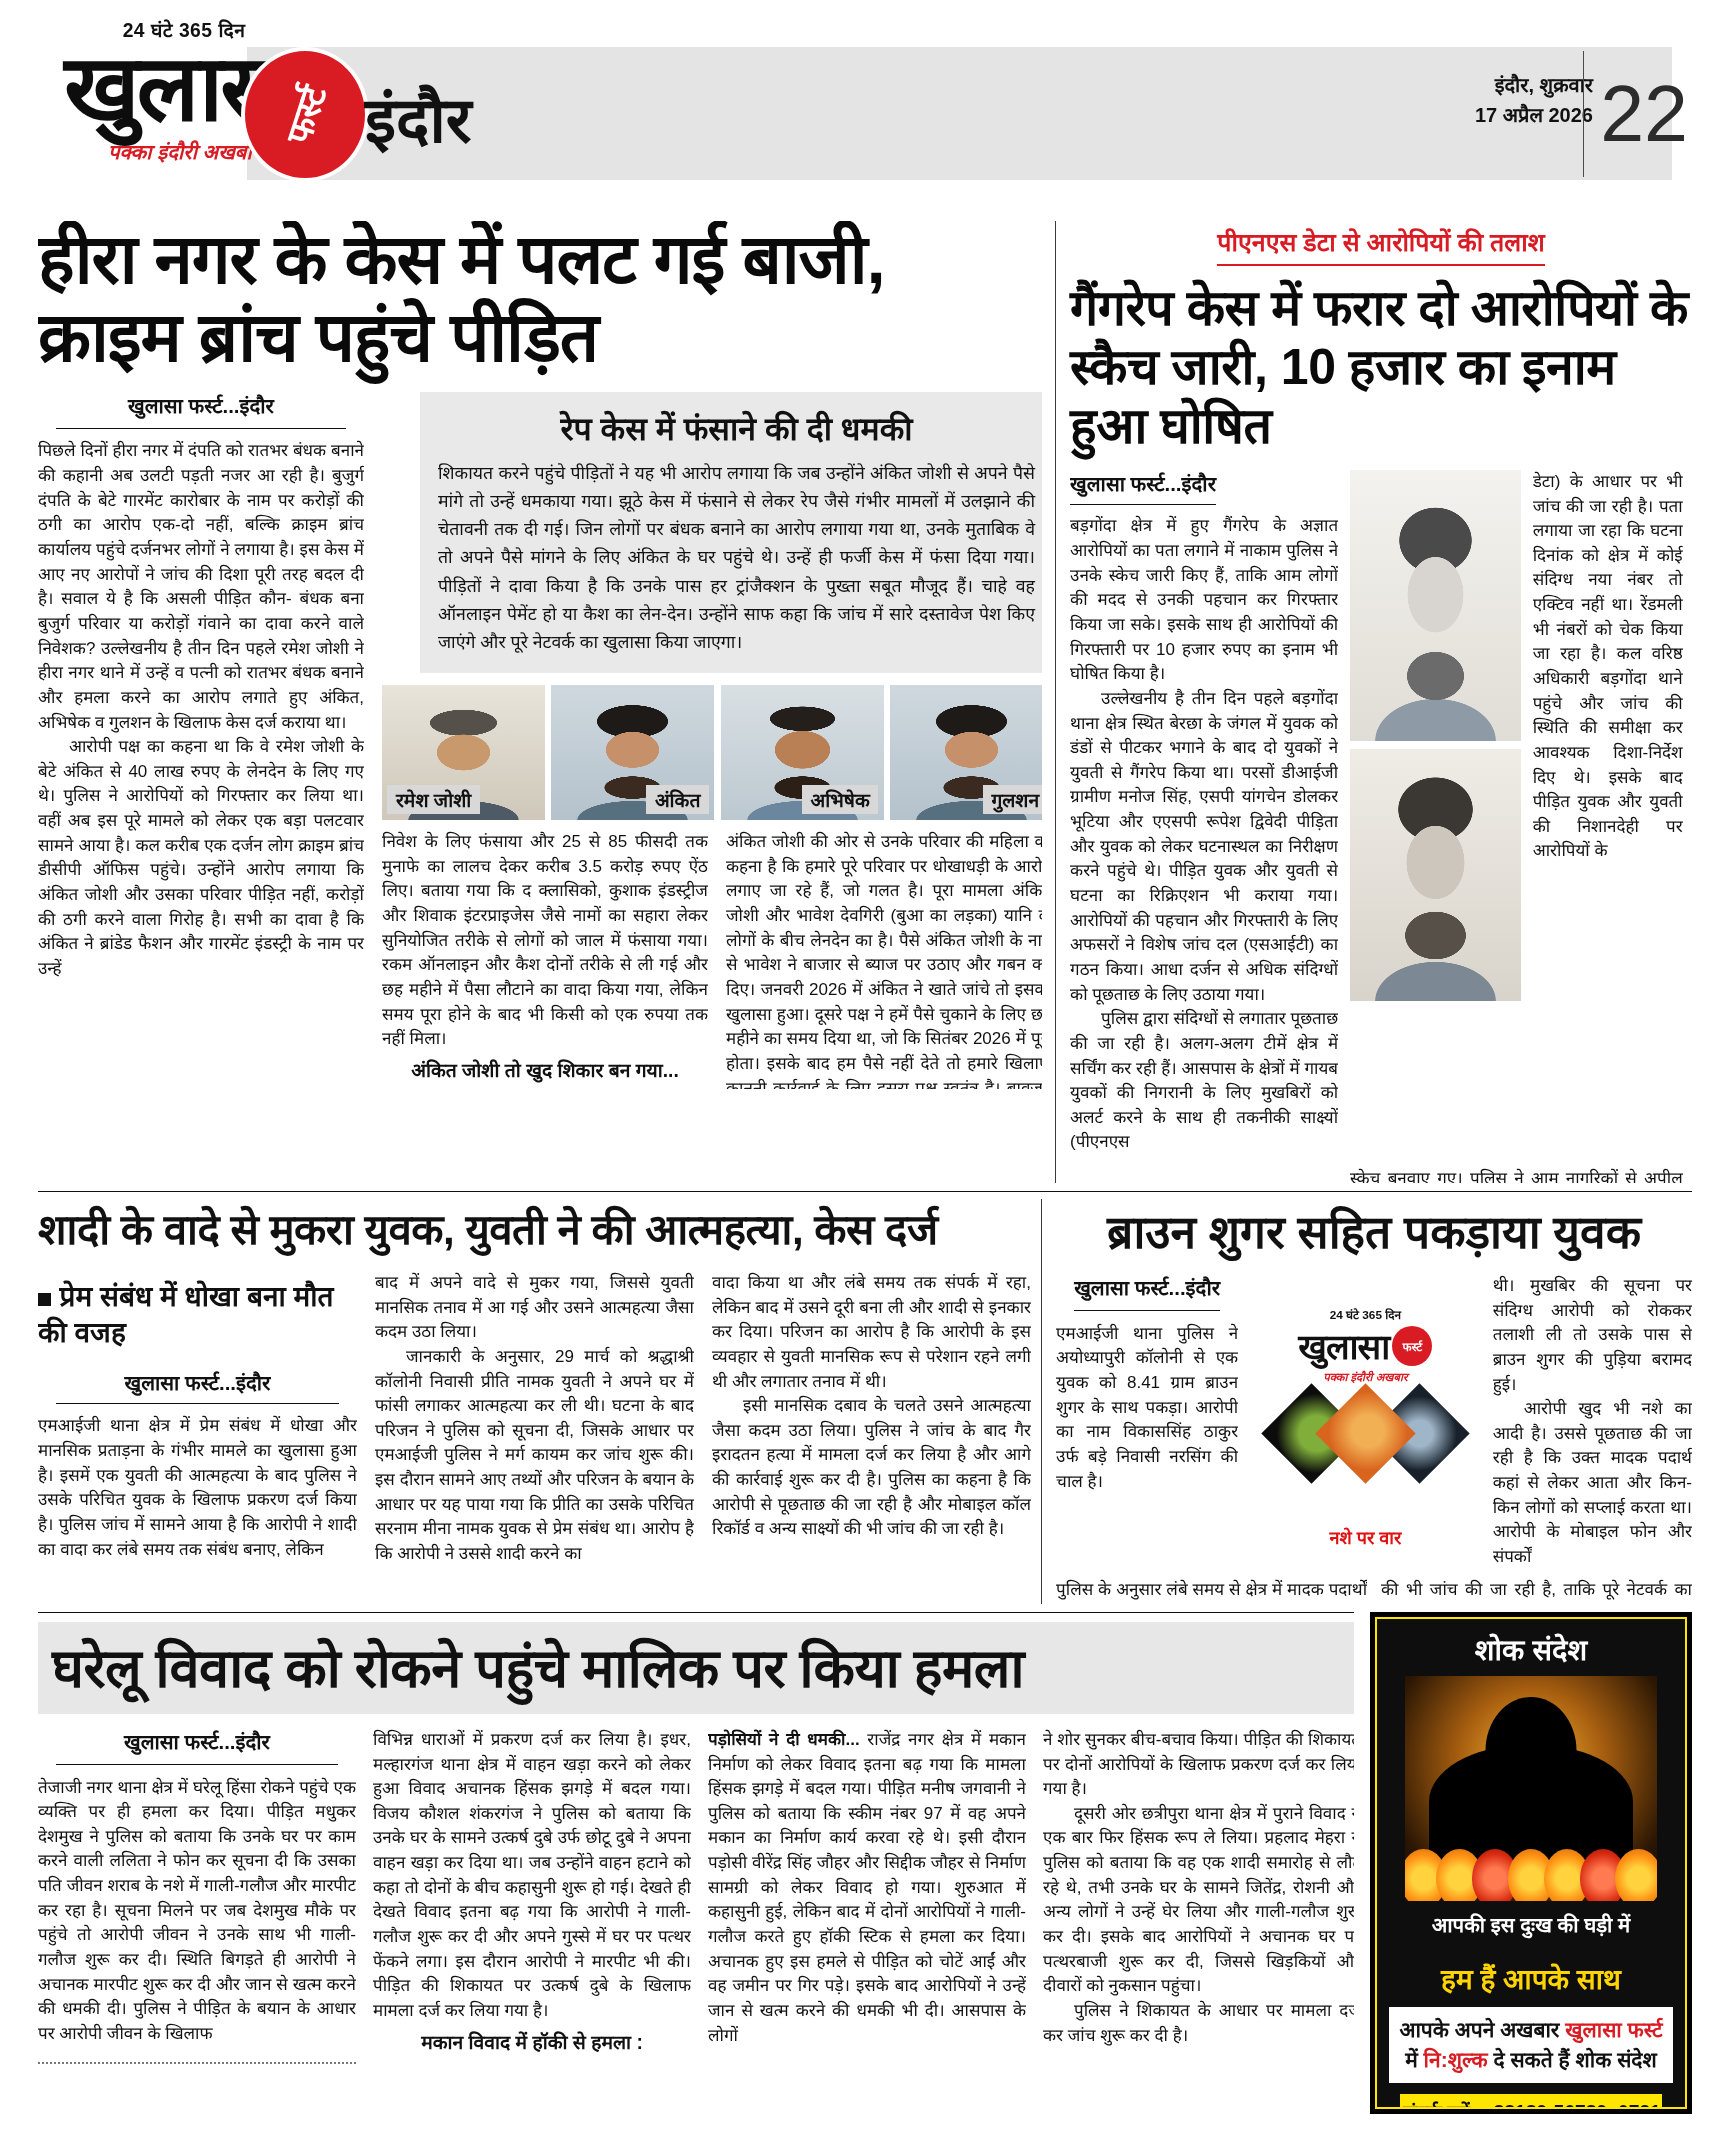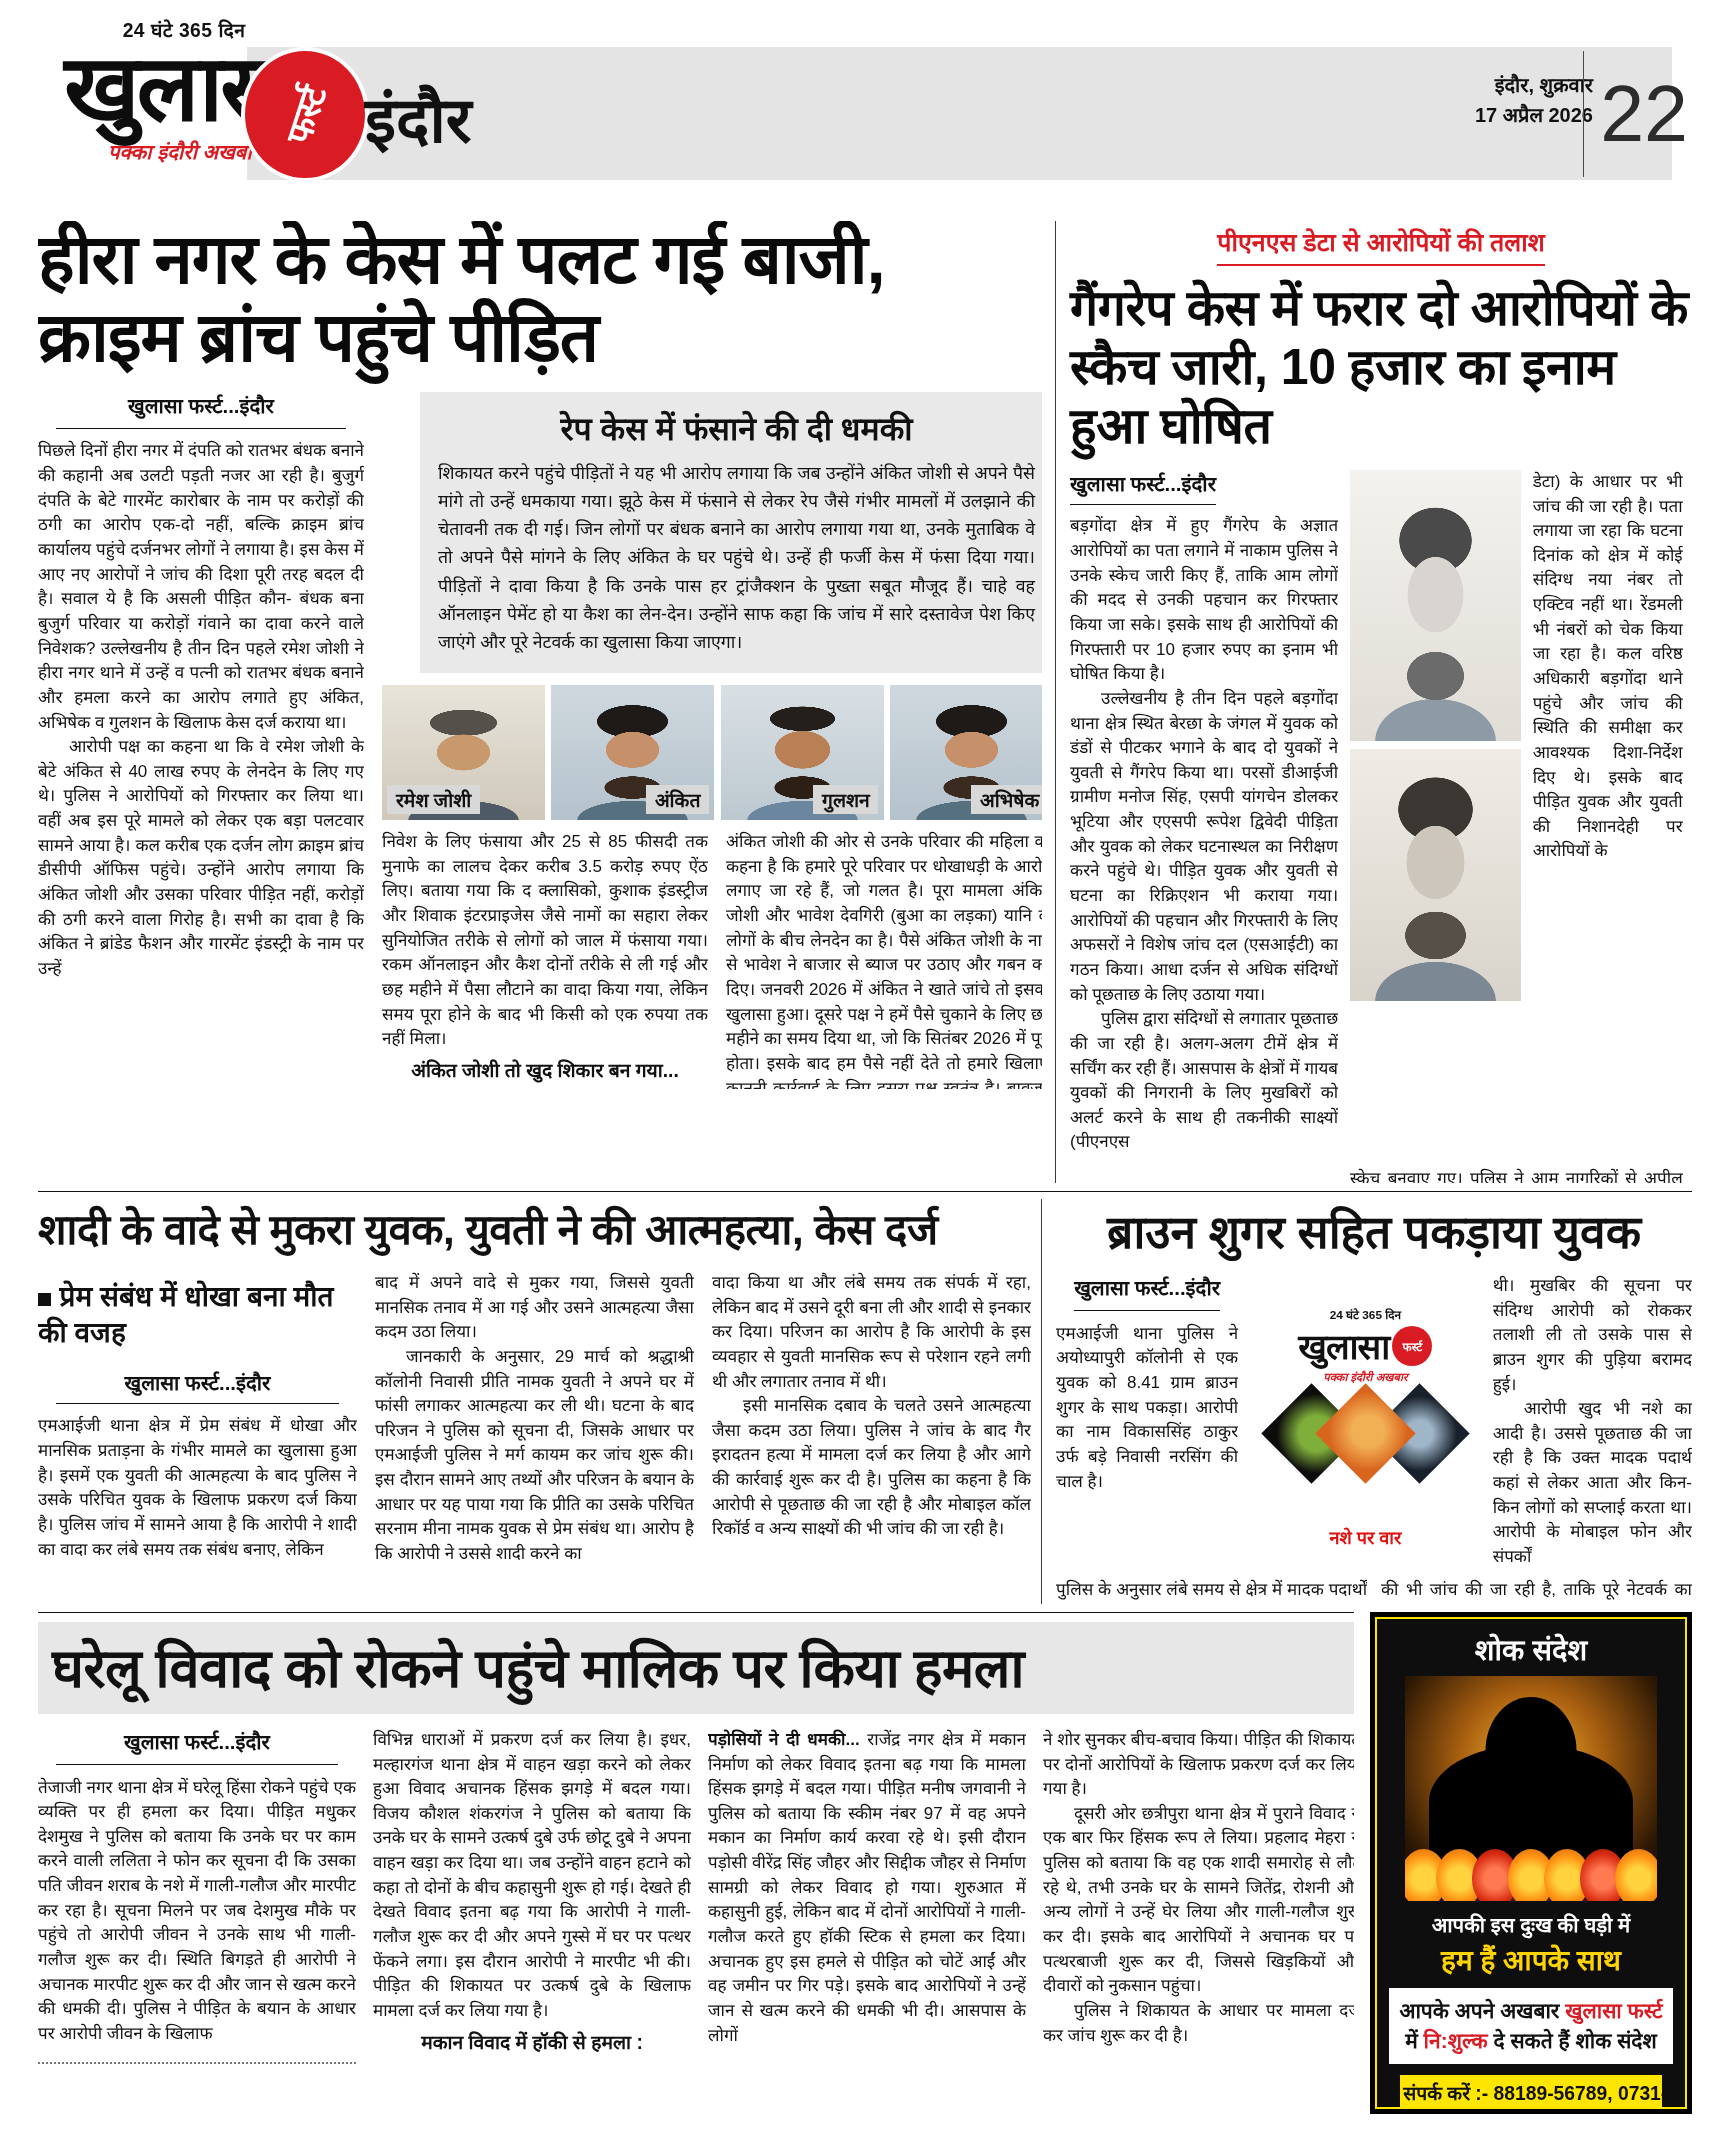--- a/index.html
+++ b/index.html
@@ -131,21 +131,21 @@
   .obit { width:322px; flex:none; background:#000; padding:5.4px; height:502px; }
   .obit-in { background:#0e0e0e; border:2.7px solid #ffe600; height:100%; padding:9.7px 8.6px; color:#fff; text-align:center; overflow:hidden; }
   .obit-title { font-size:29px; font-weight:900; margin-bottom:7.5px; }
   .obit-photo { position:relative; height:225px; margin:0 19.3px 9.7px;
     background: radial-gradient(circle at 50% 38%, #f7b733 0%, #a85f10 38%, #2a1603 78%, #120a02 100%); overflow:hidden; }
   .obit-head { position:absolute; left:50%; top:21.5px; transform:translateX(-50%); width:91px; height:107px; background:#000; border-radius:50% 50% 46% 46%; }
   .obit-torso { position:absolute; left:50%; bottom:38px; transform:translateX(-50%); width:204px; height:118px; background:#000; border-radius:48% 48% 0 0; }
   .flowers { position:absolute; left:0; right:0; bottom:-7.5px; height:59px; display:flex; }
   .flowers span { flex:1; border-radius:50%; margin:0 -5.4px; background:radial-gradient(circle, #ffd23e 0 30%, #ff9315 60%, #c96208 100%); }
   .flowers span:nth-child(3n) { background:radial-gradient(circle, #ff7a50 0 28%, #d92c12 65%, #8f1203 100%); }
-  .obit-line1 { font-size:20.4px; font-weight:800; margin-bottom:2px; }
+  .obit-line1 { font-size:20.4px; font-weight:800; margin-bottom:21px; }
   .obit-line2 { font-size:28px; font-weight:900; color:#ffd400; margin-bottom:9.7px; }
   .obit-offer { background:#fff; color:#111; font-size:21px; font-weight:800; line-height:1.45; padding:7.5px 9.7px; margin:0 3.2px 10.7px; }
   .obit-offer .red { color:#d91c24; }
   .obit-contact { background:#ffe600; color:#111; font-size:19.3px; font-weight:800; padding:4.3px 3.2px; margin:0 14px 8.6px; white-space:nowrap; overflow:hidden; }
 </style>
 </head>
 <body>
 
 <div class="page">
 
@@ -186,25 +186,25 @@
             <figure class="mug">
               <div class="mug-face"></div>
               <figcaption class="mug-name lft">रमेश जोशी</figcaption>
             </figure>
             <figure class="mug">
               <div class="mug-face"></div>
               <figcaption class="mug-name">अंकित</figcaption>
             </figure>
             <figure class="mug">
               <div class="mug-face"></div>
-              <figcaption class="mug-name">गुलशन</figcaption>
+              <figcaption class="mug-name">अभिषेक</figcaption>
             </figure>
             <figure class="mug">
               <div class="mug-face"></div>
-              <figcaption class="mug-name">अभिषेक</figcaption>
+              <figcaption class="mug-name">गुलशन</figcaption>
             </figure>
           </div>
           <div class="lead-cols-bottom">
             <div class="lcol bodytext">
               <p>निवेश के लिए फंसाया और 25 से 85 फीसदी तक मुनाफे का लालच देकर करीब 3.5 करोड़ रुपए ऐंठ लिए। बताया गया कि द क्लासिको, कुशाक इंडस्ट्रीज और शिवाक इंटरप्राइजेस जैसे नामों का सहारा लेकर सुनियोजित तरीके से लोगों को जाल में फंसाया गया। रकम ऑनलाइन और कैश दोनों तरीके से ली गई और छह महीने में पैसा लौटाने का वादा किया गया, लेकिन समय पूरा होने के बाद भी किसी को एक रुपया तक नहीं मिला।</p>
               <div class="runhead">अंकित जोशी तो खुद शिकार बन गया...</div>
             </div>
             <div class="lcol bodytext">
               <p>अंकित जोशी की ओर से उनके परिवार की महिला का कहना है कि हमारे पूरे परिवार पर धोखाधड़ी के आरोप लगाए जा रहे हैं, जो गलत है। पूरा मामला अंकित जोशी और भावेश देवगिरी (बुआ का लड़का) यानि दो लोगों के बीच लेनदेन का है। पैसे अंकित जोशी के नाम से भावेश ने बाजार से ब्याज पर उठाए और गबन कर दिए। जनवरी 2026 में अंकित ने खाते जांचे तो इसका खुलासा हुआ। दूसरे पक्ष ने हमें पैसे चुकाने के लिए छह महीने का समय दिया था, जो कि सितंबर 2026 में पूरा होता। इसके बाद हम पैसे नहीं देते तो हमारे खिलाफ कानूनी कार्रवाई के लिए दूसरा पक्ष स्वतंत्र है। बावजूद इसके इससे पहले ही हम पर आरोप लगाए जाने लगे। हमारे पास सारे एग्रीमेंट है।</p>
             </div>

